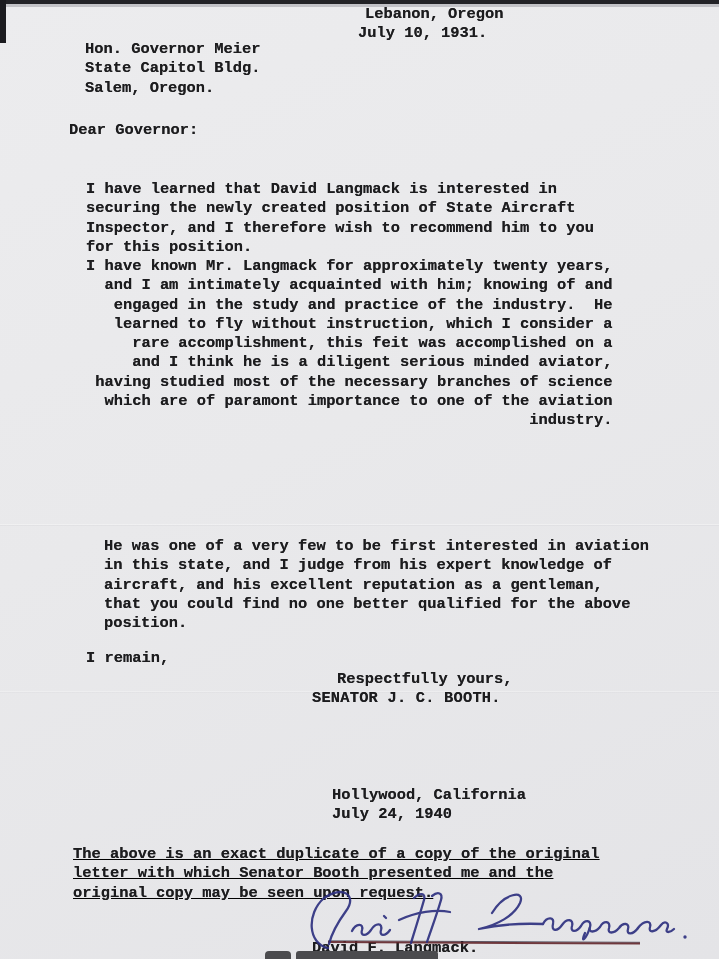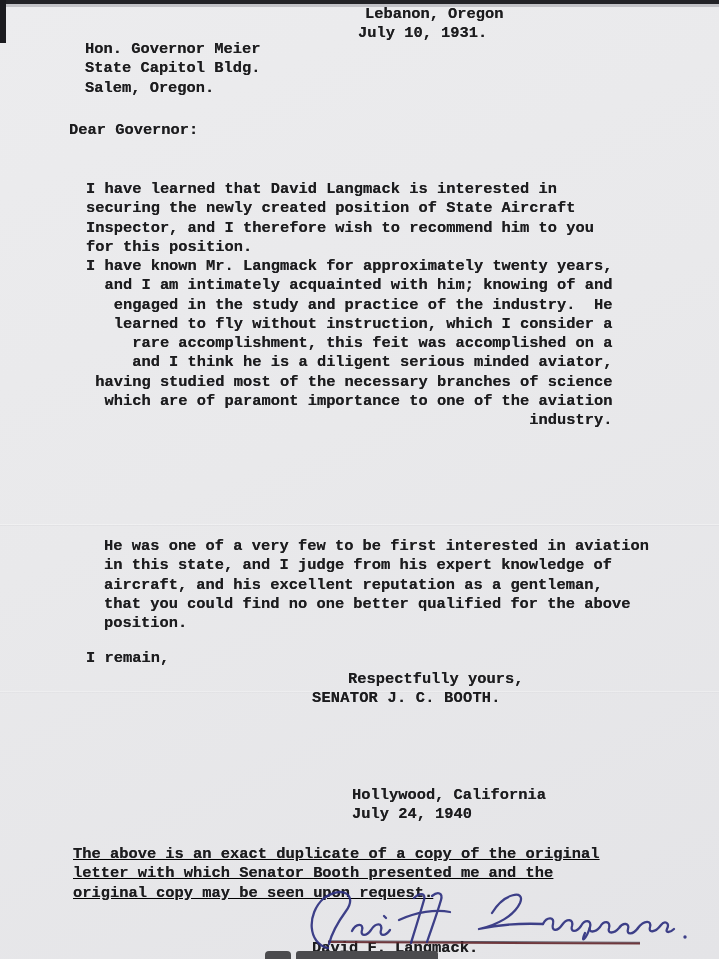--- a/index.html
+++ b/index.html
@@ -23,21 +23,21 @@
   .edge-top-fade{position:absolute;left:0;top:4px;width:719px;height:3px;background:rgba(90,90,100,.28);}
   .edge-left{position:absolute;left:0;top:0;width:6px;height:43px;background:#1b1b1f;}
   .crease{position:absolute;left:0;width:719px;height:2px;}
   .crease-1{top:524px;background:linear-gradient(to bottom,rgba(255,255,255,.65),rgba(130,130,142,.14));}
   .crease-2{top:691px;background:linear-gradient(to bottom,rgba(255,255,255,.5),rgba(130,130,142,.10));}
   .artifact-bar{position:absolute;top:951px;height:8px;background:#4b4b4e;}
   .artifact-bar.b1{left:265px;width:26px;border-radius:4px 4px 0 0;}
   .artifact-bar.b2{left:296px;width:142px;border-radius:3px 3px 0 0;}
   .sig-svg{position:absolute;left:298px;top:884px;width:400px;height:75px;pointer-events:none;}
   .indent-place{margin-left:7px;}
-  .indent-valediction{margin-left:36px;}
+  .indent-valediction{margin-left:25px;}
 </style>
 </head>
 <body>
 
 <div class="paper">
 
   <div class="edge-top"></div>
   <div class="edge-top-fade"></div>
   <div class="edge-left"></div>
   <div class="crease crease-1"></div>
@@ -87,21 +87,21 @@
 
   <div class="tblock" style="left:86px;top:649px;">
     <div class="tline">I remain,</div>
   </div>
 
   <div class="tblock" style="left:312px;top:670px;">
     <div class="tline indent-valediction">Respectfully yours,</div>
     <div class="tline smallcaps">SENATOR J. C. BOOTH.</div>
   </div>
 
-  <div class="tblock" style="left:352px;top:786px;">
+  <div class="tblock" style="left:332px;top:786px;">
     <div class="tline">Hollywood, California</div>
     <div class="tline">July 24, 1940</div>
   </div>
 
   <div class="tblock" style="left:73px;top:845px;text-decoration:underline;">
     <div class="tline">The above is an exact duplicate of a copy of the original</div>
     <div class="tline">letter with which Senator Booth presented me and the</div>
     <div class="tline">original copy may be seen upon request.</div>
   </div>
 

